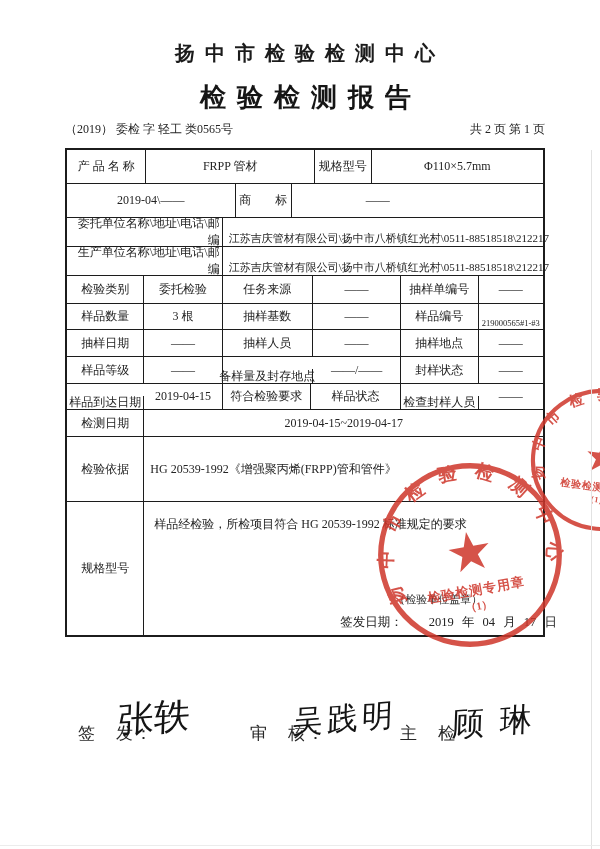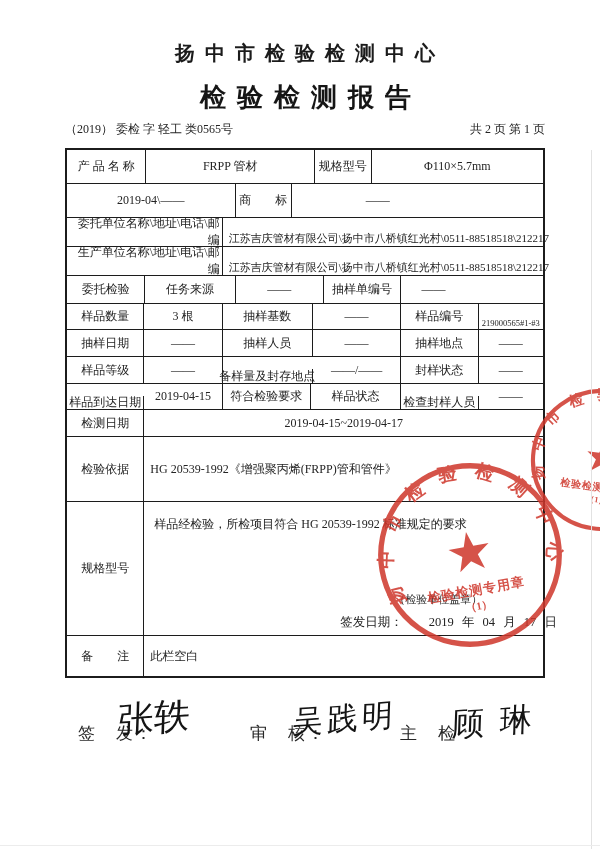--- a/index.html
+++ b/index.html
@@ -93,20 +93,21 @@
     <div class="cell w-b1">委托单位名称\地址\电话\邮编</div>
     <div class="cell w-b2 left company nowrap">江苏吉庆管材有限公司\扬中市八桥镇红光村\0511-88518518\212217</div>
   </div>
 
   <div class="row h28">
     <div class="cell w-b1">生产单位名称\地址\电话\邮编</div>
     <div class="cell w-b2 left company nowrap">江苏吉庆管材有限公司\扬中市八桥镇红光村\0511-88518518\212217</div>
   </div>
 
   <div class="row h27">
+    <div class="cell w-c1">检验类别</div>
     <div class="cell w-c2">委托检验</div>
     <div class="cell w-c3">任务来源</div>
     <div class="cell w-c4">——</div>
     <div class="cell w-c5">抽样单编号</div>
     <div class="cell w-c6">——</div>
   </div>
 
   <div class="row h25">
     <div class="cell w-c1">样品数量</div>
     <div class="cell w-c2">3 根</div>
@@ -157,24 +158,20 @@
     <div class="cell w-c1">规格型号</div>
     <div class="cell w-rest concl">
       <span>样品经检验，所检项目符合 HG 20539-1992 标准规定的要求</span>
       <span class="stamp-note">（检验单位盖章）</span>
       <span class="issue-line">
         <span>签发日期：</span><span class="date">2019 年 04 月 17 日</span>
       </span>
     </div>
   </div>
 
-  <div class="row h40">
-    <div class="cell w-c1">备　　注</div>
-    <div class="cell w-rest left">此栏空白</div>
-  </div>
 
 </div>
 
 <span class="sig-label" style="left:78px;top:722px;">签　发：</span>
 <span class="sig-name" style="left:118px;top:700px;font-size:36px;">张轶</span>
 
 <span class="sig-label" style="left:250px;top:722px;">审　核：</span>
 <span class="sig-name" style="left:292px;top:703px;font-size:31px;letter-spacing:4px;">吴践明</span>
 
 <span class="sig-label" style="left:400px;top:722px;">主　检：</span>

